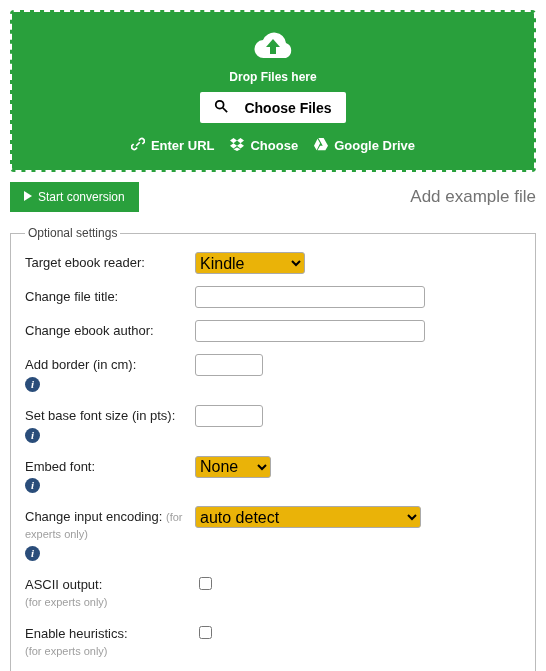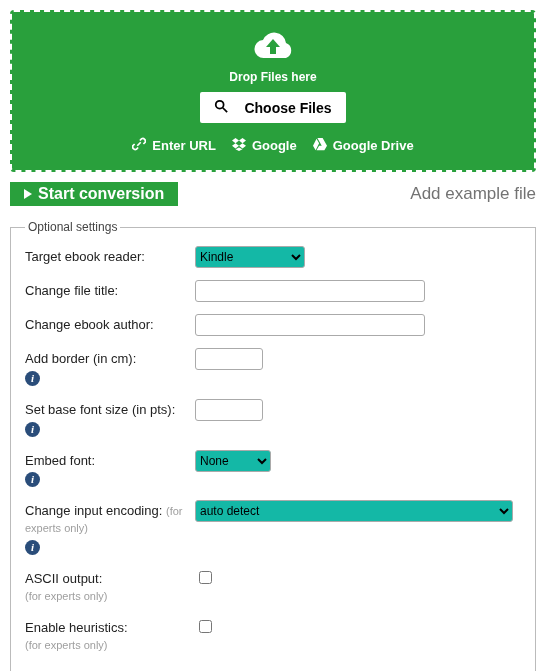--- a/index.html
+++ b/index.html
@@ -4,36 +4,36 @@
 <style>
 *{box-sizing:border-box}
 body{margin:0;padding:10px;font-family:Arial,Helvetica,sans-serif;font-size:13px;color:#333;background:#fff;width:546px}
 .dropzone{background:#29a03c;border:2px dashed #fff;border-radius:4px;padding:18px 10px 16px;text-align:center;color:#fff;margin-bottom:10px}
 .cloud-wrap{display:flex;justify-content:center;margin-bottom:6px}
 .drop-title{font-weight:bold;font-size:12px;margin-bottom:8px}
 .choose-btn{background:#fff;color:#000;border:none;padding:7px 14px;font-size:14px;font-weight:bold;border-radius:2px;cursor:pointer;display:inline-flex;align-items:center;gap:16px}
 .src-row{display:flex;justify-content:center;gap:16px;margin-top:14px}
 .src-item{display:inline-flex;align-items:center;gap:6px;color:#fff;font-weight:bold;font-size:13px;cursor:pointer}
 .top-row{display:flex;align-items:center;margin-bottom:14px}
-.start-btn{background:#29a03c;color:#fff;border:none;padding:0 14px;height:24px;font-size:16px;font-weight:bold;cursor:pointer;display:inline-flex;align-items:center;gap:6px}
+.start-btn{background:#29a03c;color:#fff;border:none;padding:0 14px;height:30px;font-size:12px;font-weight:normal;cursor:pointer;display:inline-flex;align-items:center;gap:6px}
 .example-link{margin-left:auto;font-size:17px;color:#737373;text-decoration:none;cursor:pointer}
 fieldset{border:1px solid #bbb;padding:12px 14px 10px;margin:0 0 16px 0}
 legend{font-size:12px;color:#444;padding:0 3px}
 .row{display:flex;align-items:flex-start;margin-bottom:12px}
 .row:last-child{margin-bottom:14px}
 .lbl{width:170px;padding-top:3px;font-size:13px;color:#222;line-height:1.3}
 .sub{font-size:11px;color:#9e9e9e}
 .ctrl{flex:1}
 input[type="text"]{border:1px solid #aaa;border-radius:3px;height:22px;padding:2px 6px;font-size:12px}
-select{border:1px solid #aaa;border-radius:3px;height:22px;font-size:12px;background:#14b8a6}
+select{border:1px solid #aaa;border-radius:3px;height:22px;font-size:16px;background:#eab308}
 .sel-sm{width:110px}
 .sel-md{width:76px}
 .txt-md{width:230px}
 .txt-sm{width:68px}
-.sel-lg{width:318px}
+.sel-lg{width:226px}
 .info{display:inline-block;width:15px;height:15px;border-radius:50%;background:#2a4d7a;color:#fff;font-weight:bold;font-size:11px;line-height:15px;text-align:center;margin-top:3px;font-style:italic;font-family:Georgia,serif}
 .icon{display:inline-block}
 </style>
 </head>
 <body>
 
 <div class="dropzone">
   <div class="cloud-wrap">
     <svg width="44" height="34" viewBox="0 0 44 34">
         <path fill="#fff" d="M35 13a12 12 0 0 0-23-3 9 9 0 0 0 1 18h22a8 8 0 0 0 0-15z"></path>
@@ -52,21 +52,21 @@
     <span class="src-item">
       <span class="icon"><svg width="14" height="14" viewBox="0 0 16 16">
             <path fill="none" stroke="#fff" stroke-width="2" d="M6 10l4-4M7 12l-2 2a3 3 0 01-4-4l2-2M9 4l2-2a3 3 0 014 4l-2 2"></path>
           </svg></span>
       <span>Enter URL</span>
     </span>
     <span class="src-item">
       <span class="icon"><svg width="14" height="14" viewBox="0 0 16 16" fill="#fff">
             <path d="M4 1L0 4l4 3 4-3zM12 1L8 4l4 3 4-3zM0 10l4 3 4-3-4-3zM8 10l4 3 4-3-4-3zM4 14l4 2 4-2-4-2z"></path>
           </svg></span>
-      <span>Google</span>
+      <span>Choose</span>
     </span>
     <span class="src-item">
       <span class="icon"><svg width="14" height="14" viewBox="0 0 16 16" fill="#fff">
             <path d="M5 1h6l5 9h-6zM4 2L0 10l3 5 4-8zM4 15h9l3-5H7z"></path>
           </svg></span>
       <span>Google Drive</span>
     </span>
   </div>
 </div>
 

